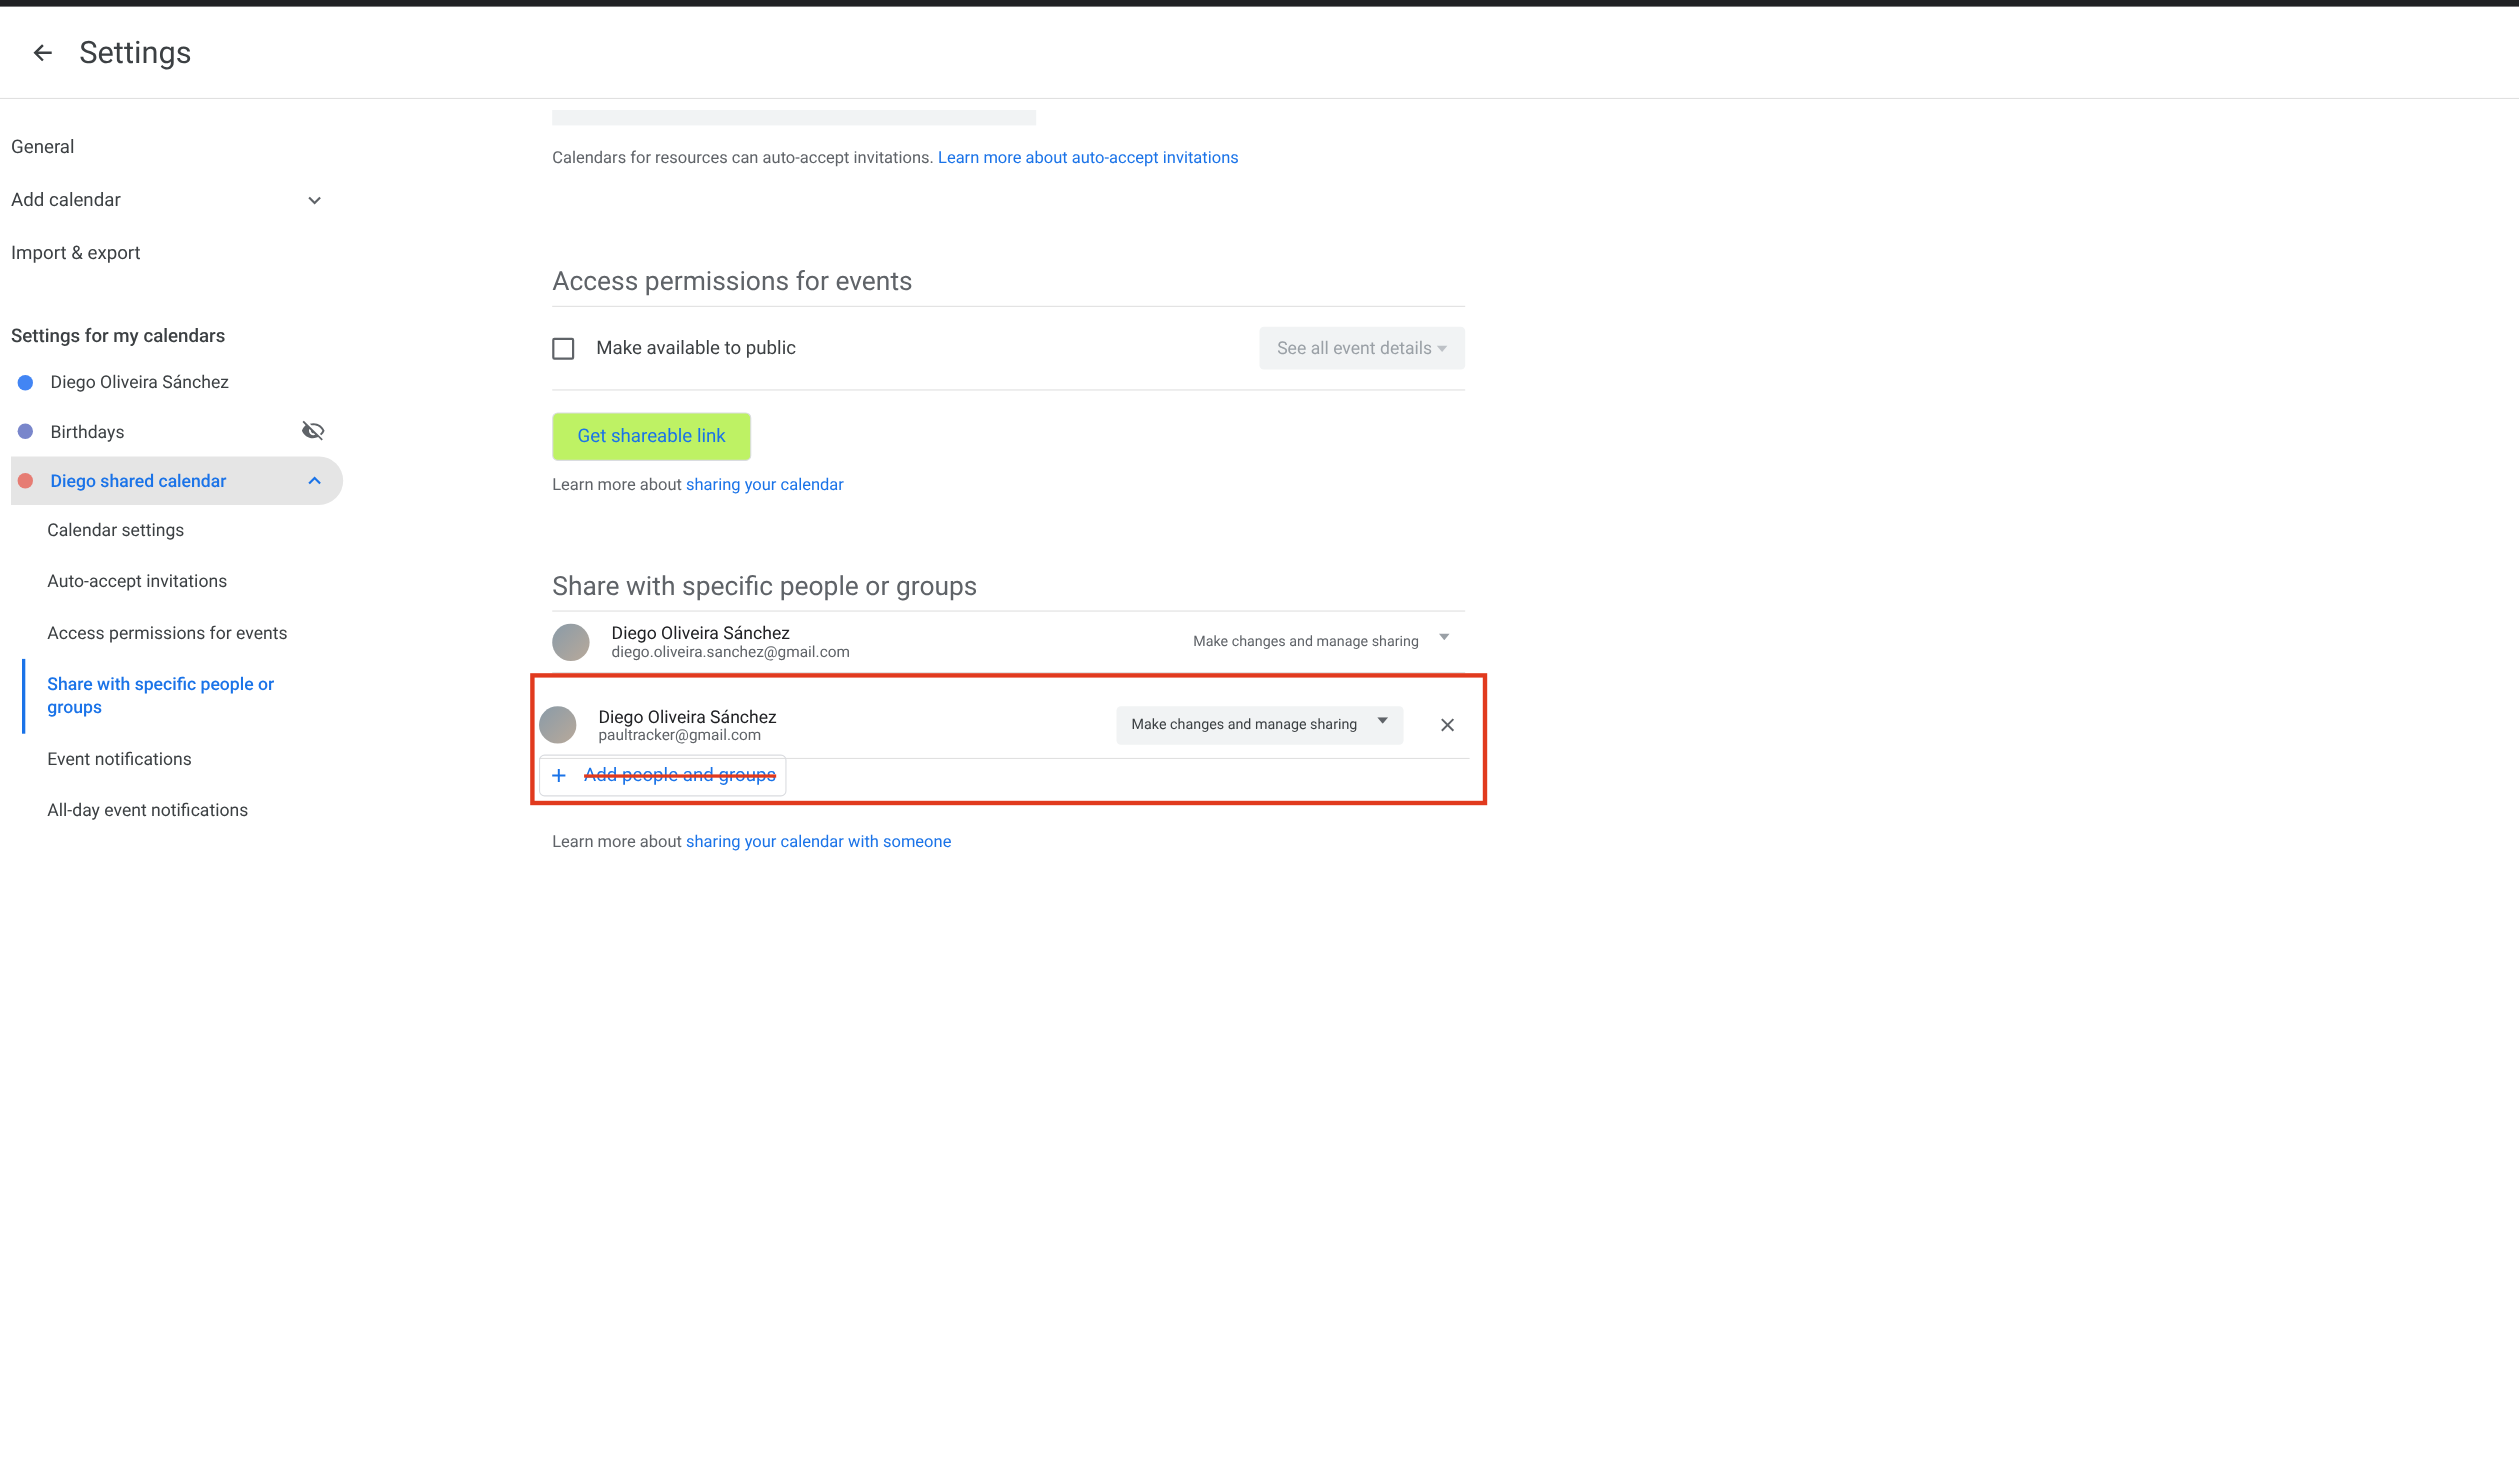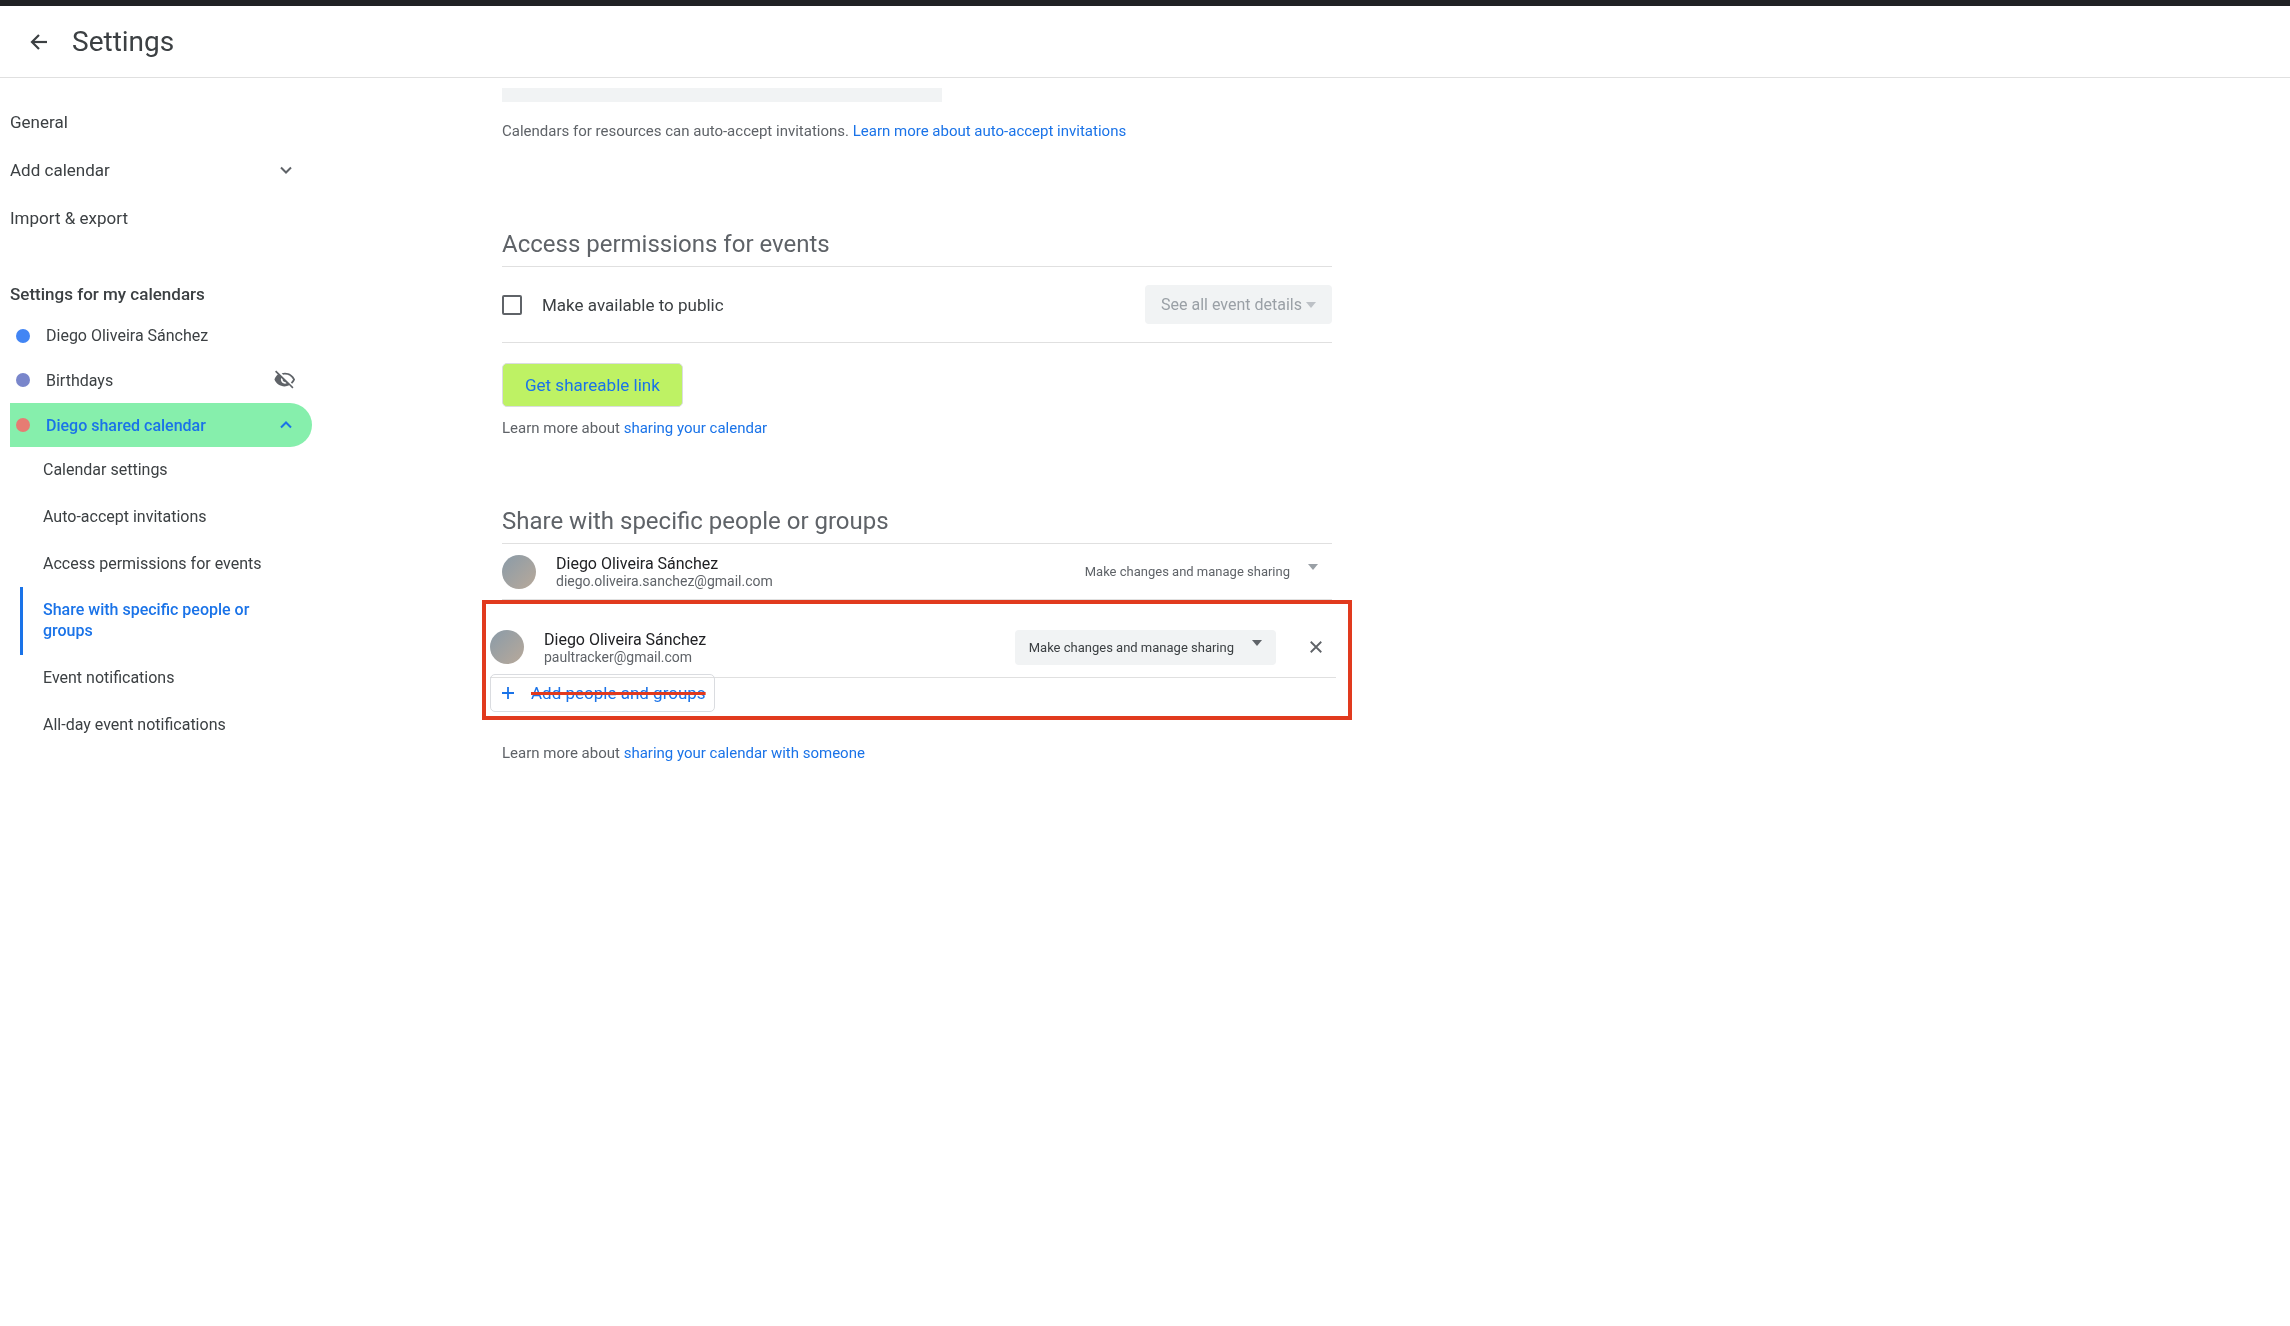--- a/index.html
+++ b/index.html
@@ -6,21 +6,21 @@
   body {
     font-family: 'Google Sans', Roboto, Arial, sans-serif;
     color: #3c4043;
     background: #fff;
     font-size: 14px;
   }
   .top-dark { height: 6px; background: #202124; }
   .header {
     display: flex;
     align-items: center;
-    height: 72px;
+    height: 84px;
     padding: 0 16px;
     border-bottom: 1px solid #e0e0e0;
   }
   .back-btn {
     width: 48px; height: 48px;
     display: flex; align-items: center; justify-content: center;
     border-radius: 50%;
     cursor: pointer;
   }
   .header-title {
@@ -56,21 +56,21 @@
     display: flex;
     align-items: center;
     padding: 12px 16px 12px 0;
     font-size: 16px;
     color: #3c4043;
     gap: 16px;
     cursor: pointer;
     border-radius: 0 24px 24px 0;
   }
   .cal-row.active {
-    background: #86efac;
+    background: #e5e5e5;
     color: #1a73e8;
     font-weight: 500;
   }
   .cal-dot {
     width: 14px; height: 14px; border-radius: 50%;
     flex-shrink: 0;
     margin-left: 6px;
   }
   .cal-dot.blue { background: #4285f4; }
   .cal-dot.purple { background: #7986cb; }

